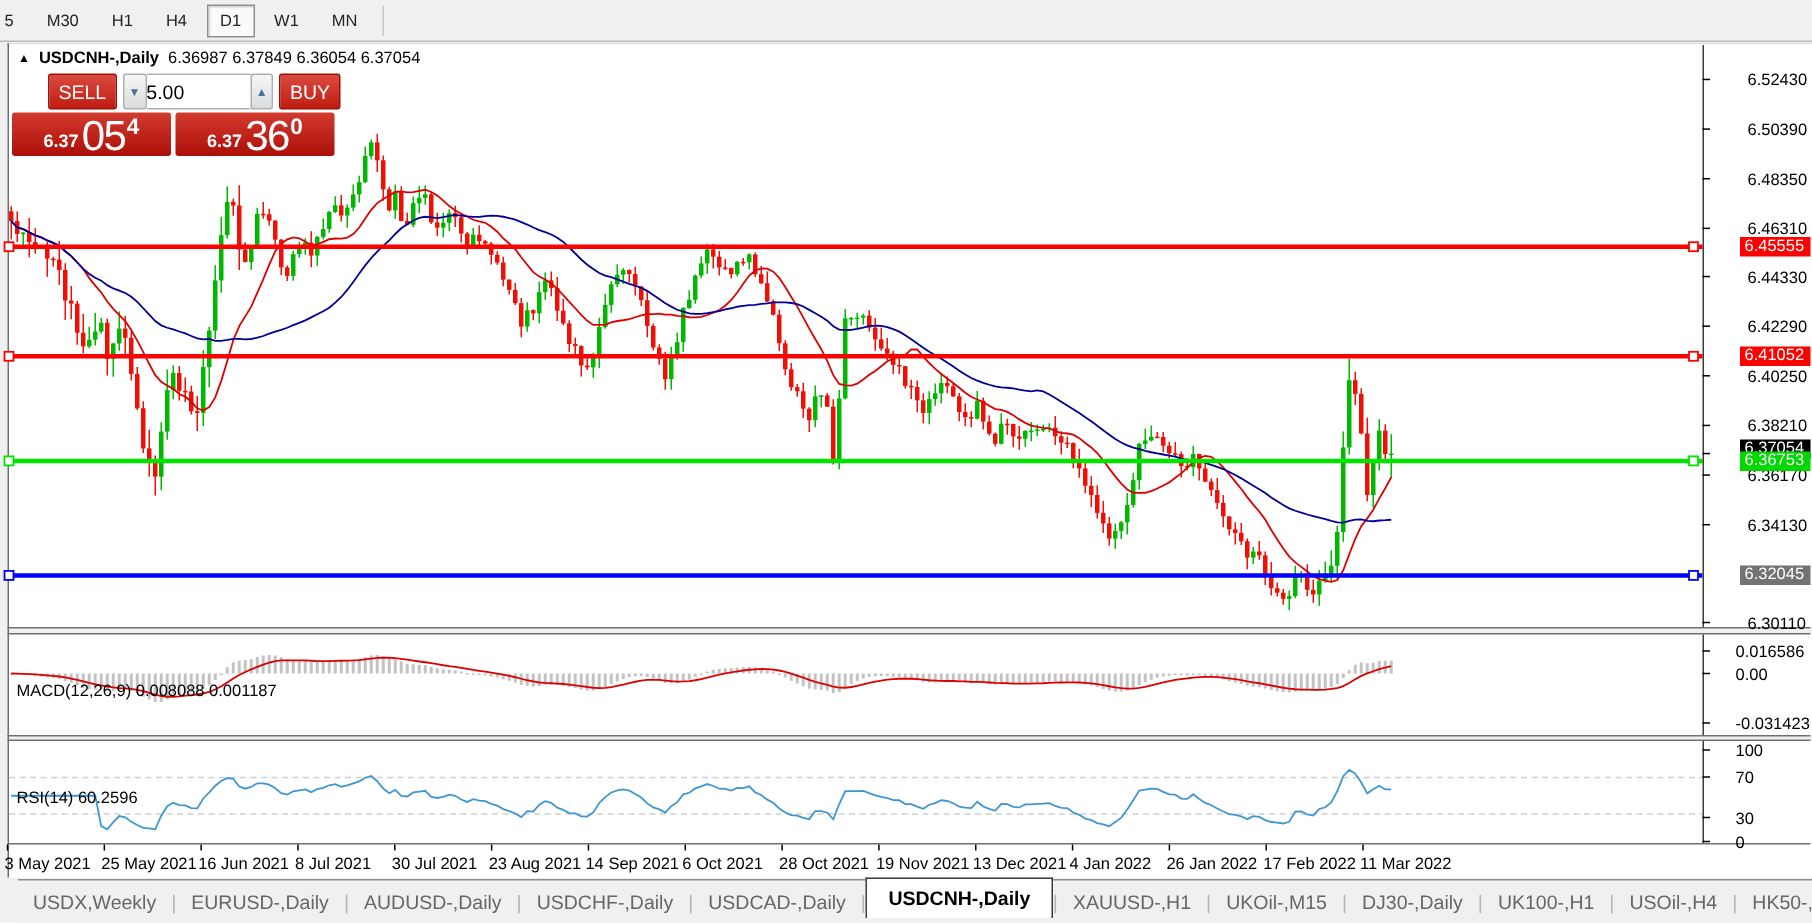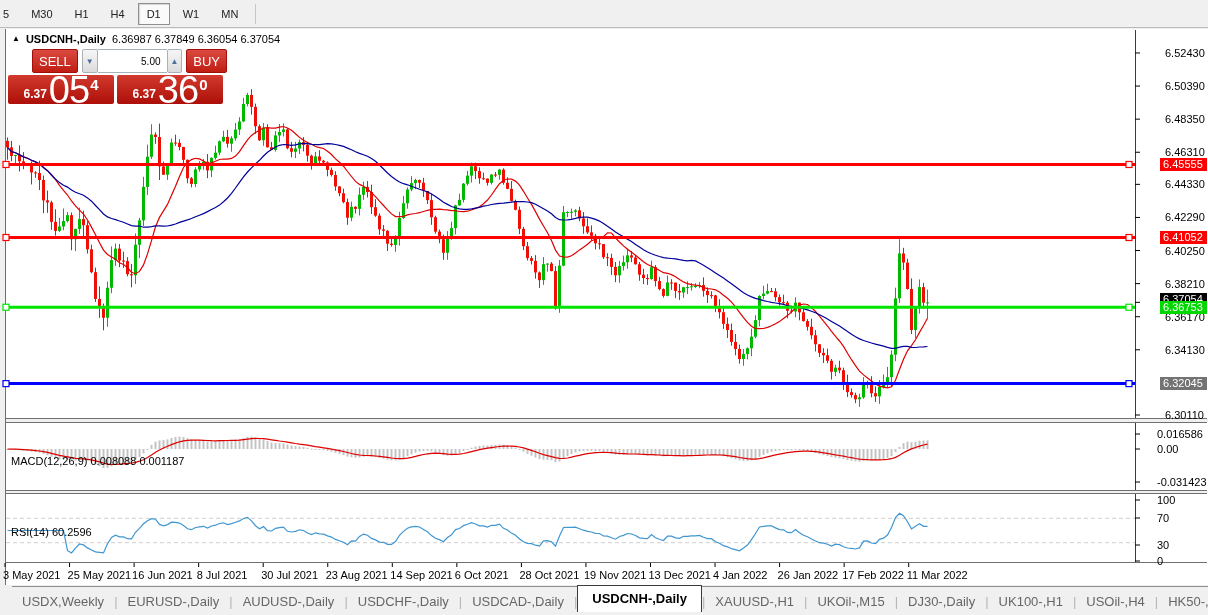--- a/index.html
+++ b/index.html
@@ -44,31 +44,31 @@
     font-family:"Liberation Sans",sans-serif;cursor:pointer;
   }
   .sell-btn{width:50px;}
   .buy-btn{width:50px;}
   .spin-btn{
     width:23px;border:1px solid #aab0b8;background:linear-gradient(#f6f6f6,#dcdcdc);
     border-radius:2px;font-size:8px;color:#4a6f9f;text-align:center;cursor:pointer;padding:0;
   }
   .vol-field{
     width:63px;border:1px solid #aab0b8;border-left:none;border-right:none;
-    background:#fff;font-size:10px;color:#000;text-align:right;padding:0 6px 0 0;
+    background:#fff;font-size:13px;color:#000;text-align:left;padding:0 6px 0 0;
     font-family:"Liberation Sans",sans-serif;
   }
   .tp-row2{display:flex;margin-top:2px;gap:3px;}
   .price-box{
     position:relative;width:106px;height:29px;border-radius:2px;
     background:linear-gradient(#d23a2e,#ad0f08);color:#fff;
     display:flex;align-items:flex-end;justify-content:center;cursor:pointer;
   }
   .pb-small{font-size:12px;font-weight:bold;margin:0 2px 3px 0;}
-  .pb-big{font-size:38px;line-height:27px;font-weight:400;letter-spacing:-1px;}
+  .pb-big{font-size:28px;line-height:27px;font-weight:400;letter-spacing:-1px;}
   .pb-sup{font-size:15px;font-weight:bold;margin:1px 0 0 1px;align-self:flex-start;}
   
   .flag{
     position:absolute;left:1160px;width:47px;height:13px;z-index:4;
     color:#fff;font-size:11px;line-height:13px;padding-left:3px;box-sizing:border-box;
     white-space:nowrap;
   }
   
   .pane-label{position:absolute;z-index:3;font-size:11px;color:#000;white-space:nowrap;margin-top:30px;}
   

